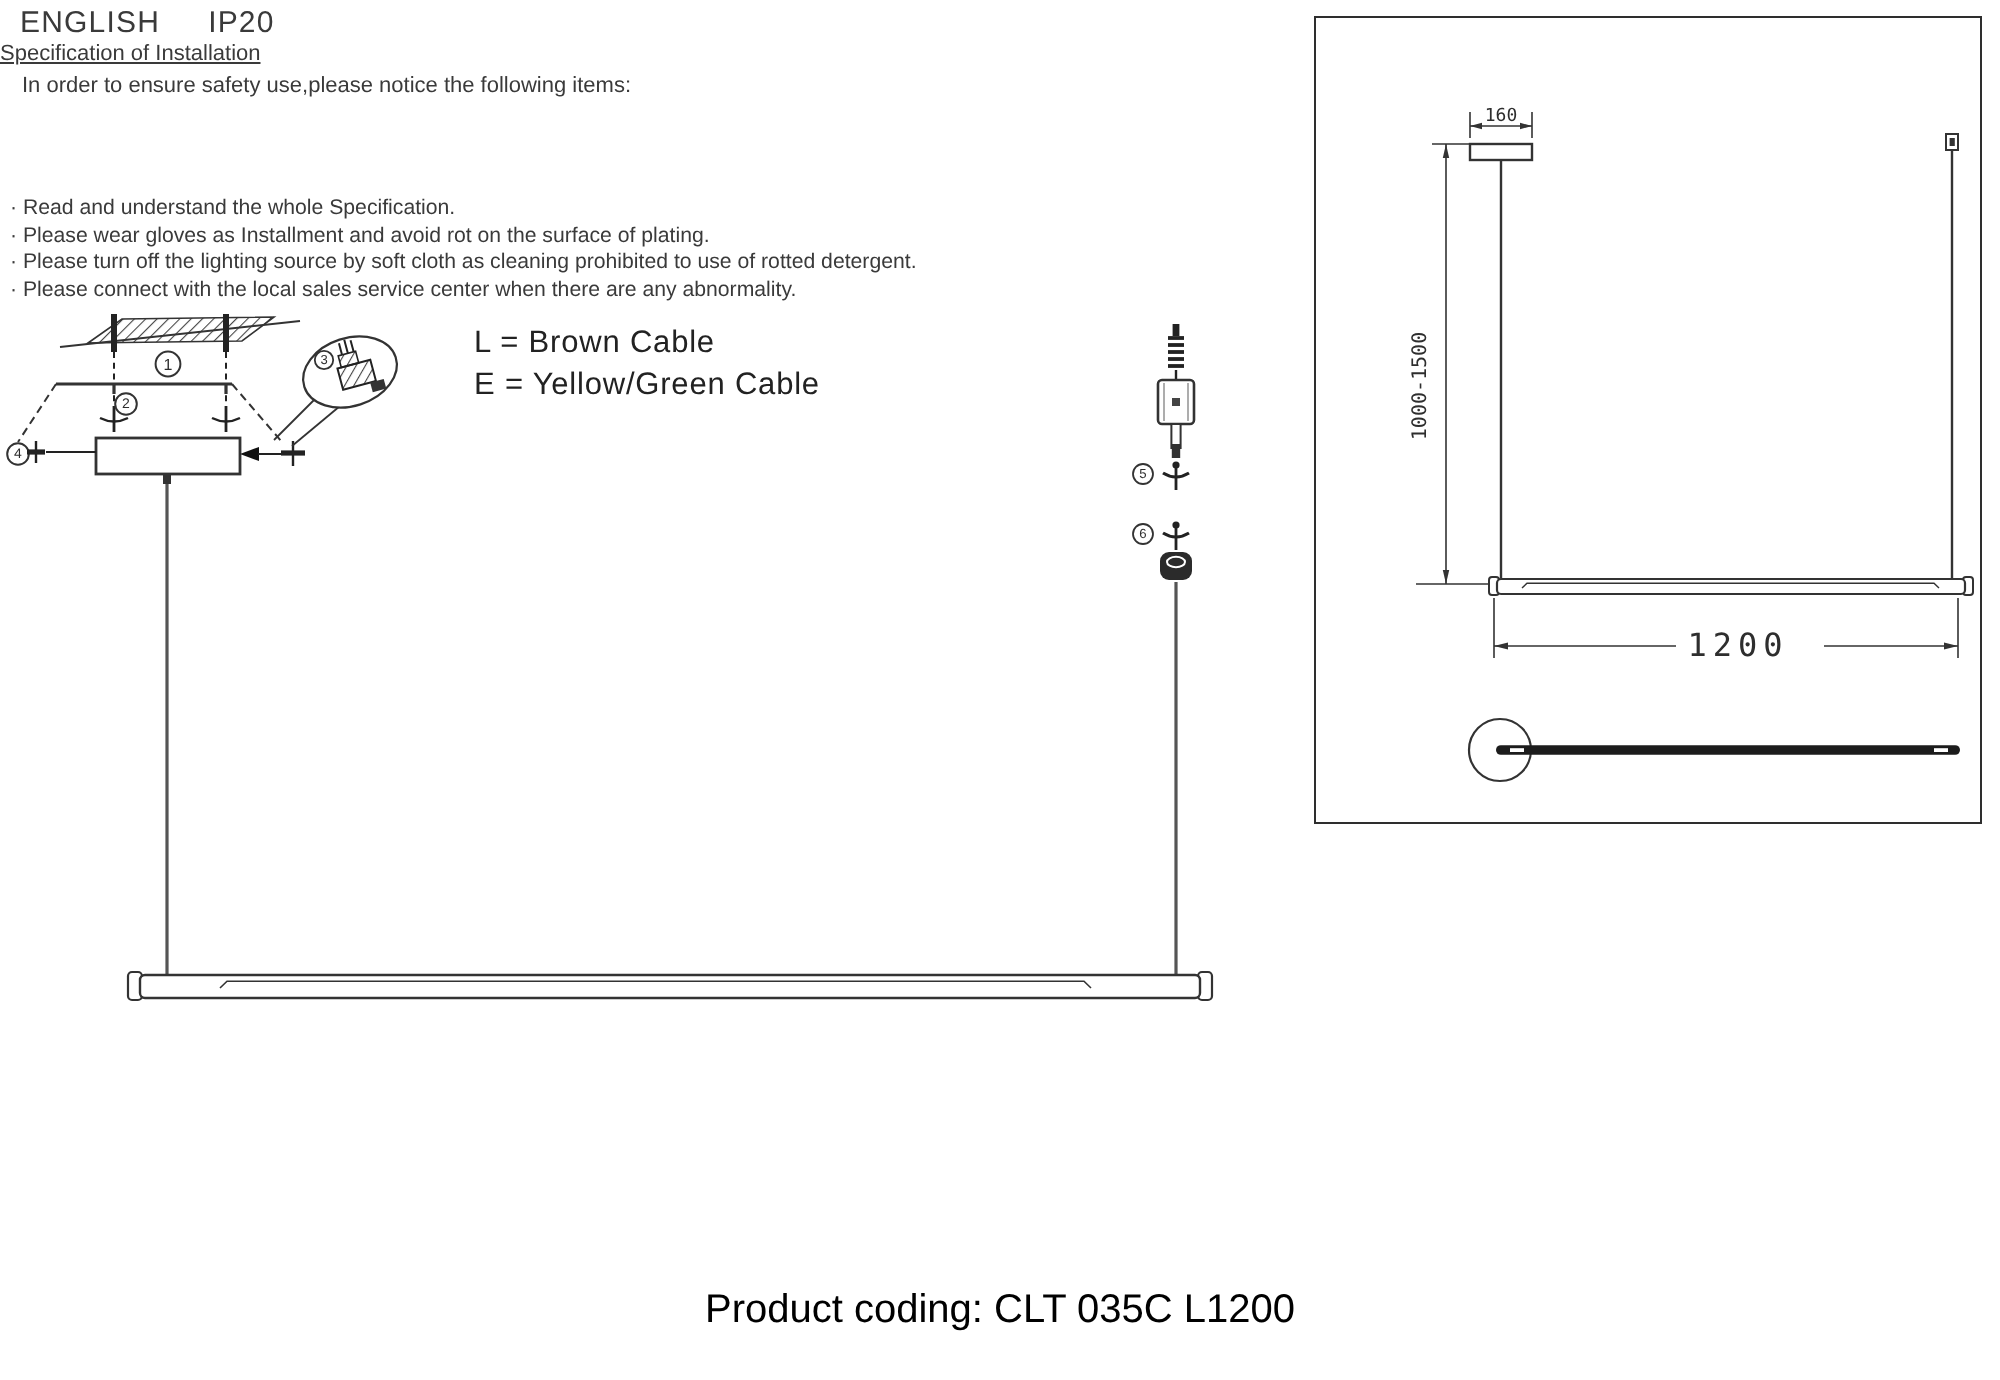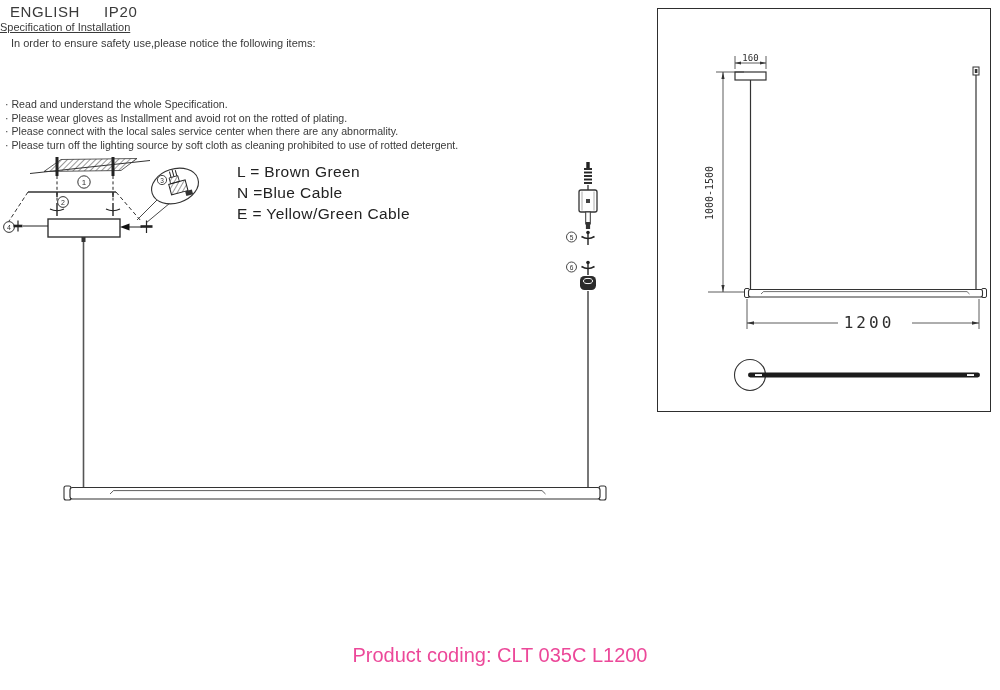--- a/index.html
+++ b/index.html
@@ -6,47 +6,46 @@
   body{width:1000px;height:690px;position:relative;background:#ffffff;
        font-family:"Liberation Sans",sans-serif;color:#2e2e2e;overflow:hidden;}
   .abs{position:absolute;}
   .hdr{left:10px;top:3px;font-size:15px;letter-spacing:.6px;color:#3a3a3a;}
   .hdr .ip{margin-left:24px;}
   .spec-title{left:0;top:21px;width:452px;text-align:left;font-size:11px;color:#3a3a3a;text-decoration:underline;}
   .spec-intro{left:11px;top:37px;font-size:11px;color:#3a3a3a;white-space:nowrap;}
   .spec-items{left:5px;top:51px;font-size:10.6px;line-height:13.6px;color:#3a3a3a;white-space:nowrap;margin-top:47px;}
   .wiring{left:237px;top:162px;font-size:15.5px;line-height:20.8px;letter-spacing:.4px;color:#222;}
   .panel{left:657px;top:8px;width:334px;height:404px;border:1.4px solid #2e2e2e;box-sizing:border-box;padding-left:28px;}
-  .footer{left:0;top:644px;width:1000px;text-align:center;font-size:20px;color:#ec4899;}
+  .footer{left:0;top:644px;width:1000px;text-align:center;font-size:20px;color:#000000;}
   svg{display:block;}
   svg text{fill:#2e2e2e;}
   .cad{font-family:"DejaVu Sans Mono",monospace;}
   .callout-num{font-family:"Liberation Sans",sans-serif;}
 </style>
 </head>
 <body>
 
 <div>
 
   <div class="abs hdr">
     <span>ENGLISH</span><span class="ip">IP20</span>
   </div>
 
   <div class="abs spec-title">Specification of Installation</div>
   <div class="abs spec-intro">In order to ensure safety use,please notice the following items:</div>
   <div class="abs spec-items">
     <div>· Read and understand the whole Specification.</div>
-    <div>· Please wear gloves as Installment and avoid rot on the rotted of plating.</div>
+    <div>· Please wear gloves as Installment and avoid rot on the surface of plating.</div>
+    <div>· Please turn off the lighting source by soft cloth as cleaning prohibited to use of rotted detergent.</div>
     <div>· Please connect with the local sales service center when there are any abnormality.</div>
-    <div>· Please turn off the lighting source by soft cloth as cleaning prohibited to use of rotted detergent.</div>
   </div>
 
   <div class="abs wiring">
-    <div>L = Brown Green</div>
-    <div>N =Blue Cable</div>
+    <div>L = Brown Cable</div>
     <div>E = Yellow/Green Cable</div>
   </div>
 
   <svg class="abs" style="left:0;top:150px;" width="650" height="360" viewBox="0 150 650 360">
     <defs>
       <pattern id="hatch" width="4" height="4" patternUnits="userSpaceOnUse" patternTransform="rotate(45)">
         <line x1="0" y1="0" x2="0" y2="4" stroke="#444" stroke-width="1.1"></line>
       </pattern>
     </defs>
 

